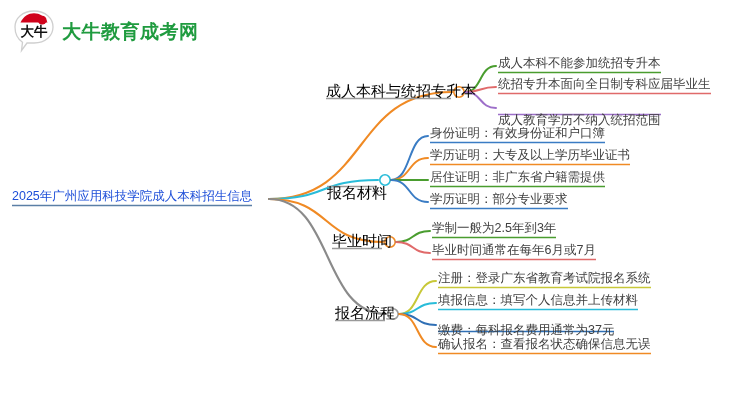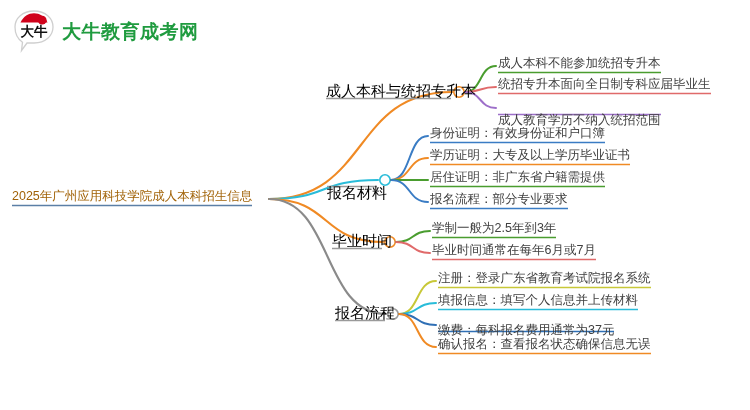--- a/index.html
+++ b/index.html
@@ -29,21 +29,21 @@
 
   
   .node {
     position:absolute;
     font-size:12.5px;
     color:#3a3a3a;
     white-space:nowrap;
     line-height:1;
     padding-bottom:2px;
   }
-  .node.root { font-size:12.5px; color:#a16207; }
+  .node.root { font-size:12.5px; color:#1d4ed8; }
   .node.branch { font-size:15px; color:#000000; }
   .node.leaf   { font-size:12.5px; color:#404040; }
 </style>
 </head>
 <body>
 
 <div id="root-canvas">
 
   <div class="logo-block">
     <div class="logo-mark">
@@ -106,21 +106,21 @@
   <div id="nodes">
       <div class="node root" style="visibility: visible; left: 12px; top: 190px;">2025年广州应用科技学院成人本科招生信息</div>
       <div class="node branch" style="visibility: visible; left: 326px; top: 83px;">成人本科与统招专升本</div>
       <div class="node leaf" style="visibility: visible; left: 498px; top: 57px;">成人本科不能参加统招专升本</div>
       <div class="node leaf" style="visibility: visible; left: 498px; top: 78px;">统招专升本面向全日制专科应届毕业生</div>
       <div class="node leaf" style="visibility: visible; left: 498px; top: 99px; margin-top: 15px;">成人教育学历不纳入统招范围</div>
       <div class="node branch" style="visibility: visible; left: 327px; top: 185px;">报名材料</div>
       <div class="node leaf" style="visibility: visible; left: 430px; top: 127px;">身份证明：有效身份证和户口簿</div>
       <div class="node leaf" style="visibility: visible; left: 430px; top: 149px;">学历证明：大专及以上学历毕业证书</div>
       <div class="node leaf" style="visibility: visible; left: 430px; top: 171px;">居住证明：非广东省户籍需提供</div>
-      <div class="node leaf" style="visibility: visible; left: 430px; top: 193px;">报名流程：部分专业要求</div>
+      <div class="node leaf" style="visibility: visible; left: 430px; top: 193px;">学历证明：部分专业要求</div>
       <div class="node branch" style="visibility: visible; left: 332px; top: 233px;">毕业时间</div>
       <div class="node leaf" style="visibility: visible; left: 432px; top: 222px;">学制一般为2.5年到3年</div>
       <div class="node leaf" style="visibility: visible; left: 432px; top: 244px;">毕业时间通常在每年6月或7月</div>
       <div class="node branch" style="visibility: visible; left: 335px; top: 305px;">报名流程</div>
       <div class="node leaf" style="visibility: visible; left: 438px; top: 272px;">注册：登录广东省教育考试院报名系统</div>
       <div class="node leaf" style="visibility: visible; left: 438px; top: 294px; text-align: right;">填报信息：填写个人信息并上传材料</div>
       <div class="node leaf" style="visibility: visible; left: 438px; top: 324px;">缴费：每科报名费用通常为37元</div>
       <div class="node leaf" style="visibility: visible; left: 438px; top: 338px;">确认报名：查看报名状态确保信息无误</div>
     </div>
 

